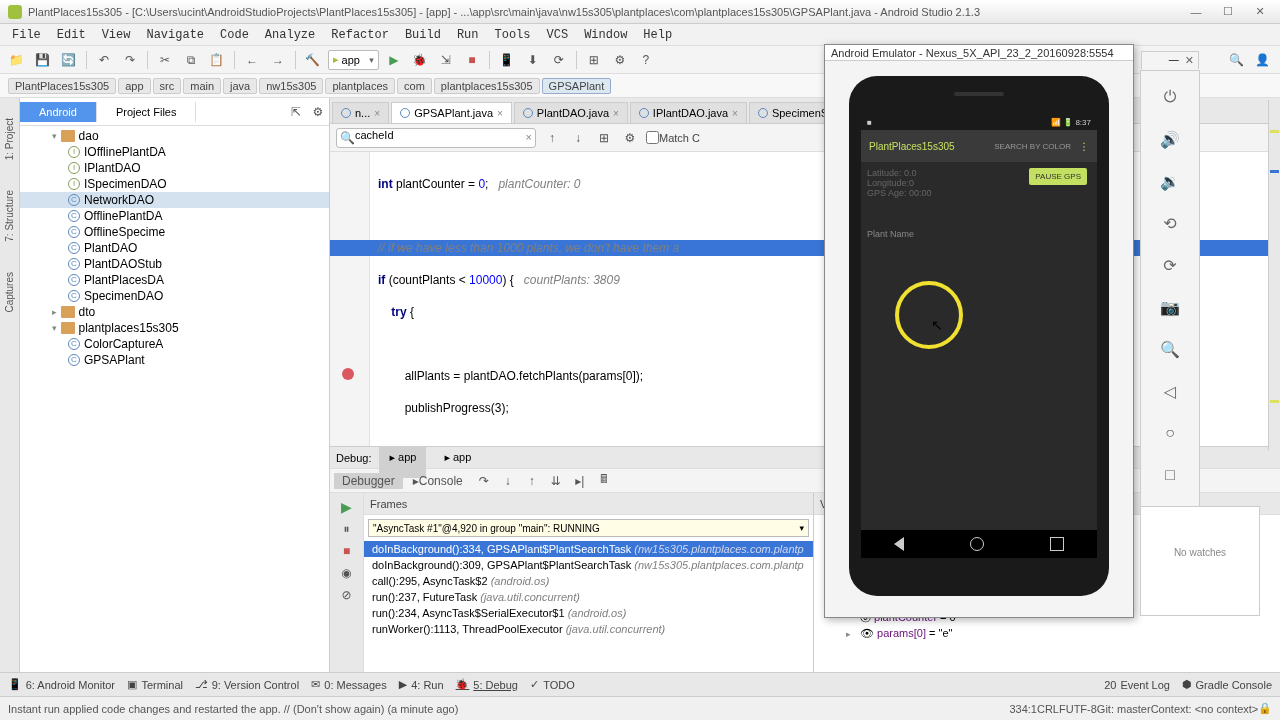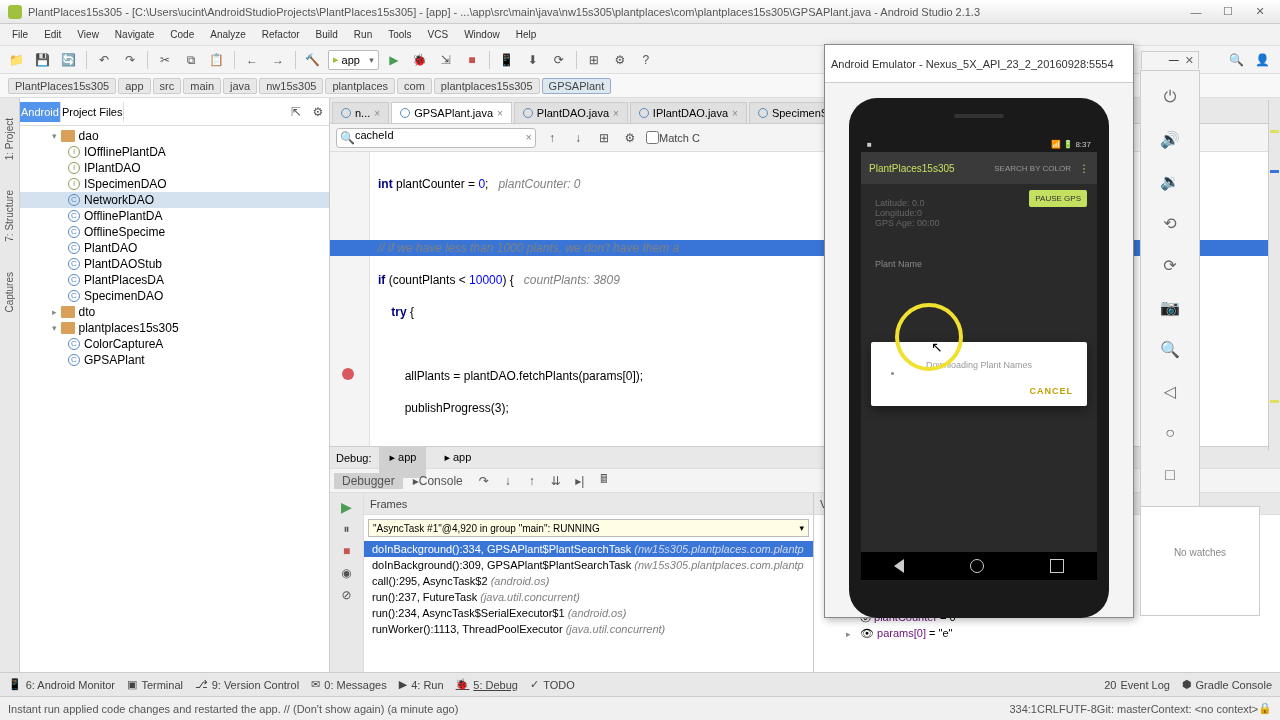--- a/index.html
+++ b/index.html
@@ -5,41 +5,41 @@
 * { margin: 0; padding: 0; box-sizing: border-box; font-family: 'Segoe UI', Tahoma, sans-serif; }
 body { background: #f0f0f0; width: 1280px; height: 720px; overflow: hidden; position: relative; font-size: 12px; }
 
 .titlebar { height: 24px; background: linear-gradient(#fff,#e8e8e8); display: flex; align-items: center; padding: 0 8px; border-bottom: 1px solid #ccc; }
 .titlebar .ico { width: 14px; height: 14px; background: #a0c040; border-radius: 3px; margin-right: 6px; }
 .titlebar .title { font-size: 11px; color: #555; flex: 1; white-space: nowrap; overflow: hidden; }
 .winbtns { display: flex; gap: 8px; }
 .winbtn { width: 24px; height: 16px; display: flex; align-items: center; justify-content: center; color: #666; font-size: 11px; cursor: pointer; }
 
 .menubar { height: 22px; background: #f2f2f2; display: flex; align-items: center; padding: 0 4px; border-bottom: 1px solid #ddd; }
-.menubar span { padding: 2px 8px; font-size: 10px; color: #333; cursor: pointer; }
+.menubar span { padding: 2px 8px; font-size: 12px; color: #333; cursor: pointer; font-family: Liberation Mono, monospace; }
 
 .toolbar { height: 28px; background: #f4f4f4; display: flex; align-items: center; padding: 0 6px; gap: 4px; border-bottom: 1px solid #ddd; }
 .tbtn { width: 22px; height: 22px; display: flex; align-items: center; justify-content: center; color: #555; cursor: pointer; border-radius: 3px; }
 .tsep { width: 1px; height: 18px; background: #ccc; margin: 0 2px; }
 .run-select { border: 1px solid #bbb; background: #fff; height: 20px; font-size: 11px; padding: 0 18px 0 4px; display: flex; align-items: center; border-radius: 2px; position: relative; }
 .run-select::after { content: "▾"; position: absolute; right: 4px; font-size: 9px; color: #666; }
 .run-ico { color: #a0c040; margin-right: 3px; }
 
 .breadcrumb { height: 24px; background: #f8f8f8; display: flex; align-items: center; padding: 0 8px; border-bottom: 1px solid #ddd; font-size: 11px; }
 .crumb { padding: 1px 6px; background: #e8e8e8; border: 1px solid #ccc; border-radius: 2px; margin-right: 2px; color: #444; cursor: pointer; }
 .crumb.last { background: #dce8f0; border-color: #9ac; }
 
 .main { position: absolute; top: 98px; left: 0; right: 0; bottom: 48px; display: flex; }
 
 .sidebar-left { width: 20px; background: #e8e8e8; border-right: 1px solid #ccc; display: flex; flex-direction: column; align-items: center; gap: 30px; padding-top: 20px; }
 .sidebar-left .vtab { writing-mode: vertical-rl; transform: rotate(180deg); font-size: 10px; color: #555; cursor: pointer; }
 
 .projtree { width: 310px; background: #fff; border-right: 1px solid #ccc; display: flex; flex-direction: column; overflow: hidden; }
 .projtree-head { height: 28px; display: flex; align-items: center; border-bottom: 1px solid #ddd; }
-.projtree-tab { padding: 4px 1px; font-size: 11px; border-right: 1px solid #ddd; cursor: pointer; }
+.projtree-tab { padding: 4px 19px; font-size: 11px; border-right: 1px solid #ddd; cursor: pointer; }
 .projtree-tab.active { background: #5394ec; color: #fff; }
 .projtree-body { flex: 1; overflow: auto; font-size: 12px; padding: 2px 0; }
 .tree-item { display: flex; align-items: center; padding: 1px 4px 1px 48px; cursor: pointer; white-space: nowrap; }
 .tree-item.folder { padding-left: 32px; }
 .tree-item.sel { background: #d4e2f0; }
 .tree-item .ico-f { width: 14px; height: 12px; background: #d9a05a; border-radius: 1px; margin-right: 4px; display: inline-block; }
 .tree-item .ico-i { width: 12px; height: 12px; border: 1px solid #8a9c5a; border-radius: 50%; margin-right: 4px; display: inline-block; color: #8a9c5a; font-size: 8px; text-align: center; line-height: 10px; }
 .tree-item .ico-c { width: 12px; height: 12px; border: 1px solid #5a8ac0; border-radius: 50%; margin-right: 4px; display: inline-block; color: #5a8ac0; font-size: 8px; text-align: center; line-height: 10px; }
 .tree-exp { color: #888; font-size: 9px; margin-right: 4px; cursor: pointer; }
 
@@ -96,29 +96,29 @@
 .bottombar { position: absolute; left: 0; right: 0; bottom: 24px; height: 24px; background: #e8e8e8; border-top: 1px solid #ccc; display: flex; align-items: center; padding: 0 8px; gap: 12px; font-size: 11px; }
 .bottombar .bitem { display: flex; align-items: center; gap: 4px; cursor: pointer; color: #444; }
 .bottombar .spacer { flex: 1; }
 
 .statusbar { position: absolute; left: 0; right: 0; bottom: 0; height: 24px; background: #f0f0f0; border-top: 1px solid #ccc; display: flex; align-items: center; padding: 0 8px; font-size: 11px; color: #555; }
 .statusbar .spacer { flex: 1; }
 .statusbar .sitem { }
 
 
 .emulator-win { position: absolute; top: 44px; left: 824px; width: 310px; height: 574px; background: #f4f4f4; border: 1px solid #888; box-shadow: 2px 2px 8px rgba(0,0,0,0.3); }
-.emu-title { height: 38px; background: #fff; display: flex; align-items: center; padding: 0 6px; font-size: 11px; color: #333; border-bottom: 1px solid #ccc; }
+.emu-title { height: 16px; background: #fff; display: flex; align-items: center; padding: 0 6px; font-size: 11px; color: #333; border-bottom: 1px solid #ccc; }
 .emu-body { position: relative; height: 550px; display: flex; align-items: center; justify-content: center; }
 .phone { width: 260px; height: 520px; background: #1a1a1a; border-radius: 28px; padding: 38px 12px; position: relative; }
 .phone-speaker { position: absolute; top: 16px; left: 50%; transform: translateX(-50%); width: 50px; height: 4px; background: #333; border-radius: 2px; }
 .screen { width: 100%; height: 100%; background: #2a2a2a; position: relative; overflow: hidden; }
 .sbar { height: 16px; background: #1a1a1a; display: flex; align-items: center; justify-content: space-between; padding: 0 6px; font-size: 8px; color: #ccc; }
 .appbar { height: 32px; background: #3a3a3a; display: flex; align-items: center; padding: 0 8px; color: #c4e060; font-size: 10px; gap: 8px; }
 .appbar .title { flex: 1; }
-.screen-body { padding: 14px; color: #666; font-size: 9px; position: relative; height: 360px; }
+.screen-body { padding: 6px; color: #666; font-size: 9px; position: relative; height: 360px; }
 .gpsbtn { position: absolute; right: 10px; top: 6px; background: #c4e060; color: #333; padding: 4px 6px; font-size: 8px; border-radius: 2px; }
 .dialog { position: absolute; top: 158px; left: 10px; right: 10px; background: #fff; border-radius: 2px; padding: 18px 14px 10px; box-shadow: 0 4px 12px rgba(0,0,0,0.4); }
 .dialog .msg { color: #999; font-size: 9px; text-align: center; margin-bottom: 16px; }
 .dialog .cancel { text-align: right; color: #c4a000; font-size: 9px; font-weight: bold; letter-spacing: 1px; cursor: pointer; }
 .dialog .dot1 { position: absolute; left: 20px; top: 30px; width: 3px; height: 3px; background: #888; border-radius: 50%; }
 .navbar { position: absolute; bottom: 0; left: 0; right: 0; height: 28px; background: #000; display: flex; align-items: center; justify-content: space-around; }
 .navbar .nb { width: 14px; height: 14px; border: 1.5px solid #ccc; }
 .navbar .nb.tri { border: none; width: 0; height: 0; border-right: 10px solid #ccc; border-top: 7px solid transparent; border-bottom: 7px solid transparent; }
 .navbar .nb.cir { border-radius: 50%; }
 .highlight-ring { position: absolute; width: 68px; height: 68px; border: 4px solid #f0e030; border-radius: 50%; top: 220px; left: 70px; pointer-events: none; z-index: 10; }
@@ -435,25 +435,20 @@
           <span class="title">PlantPlaces15s305</span>
           <span style="font-size:8px;color:#999">SEARCH BY COLOR</span>
           <span>⋮</span>
         </div>
         <div class="screen-body">
           <div>Latitude: 0.0</div>
           <div>Longitude:0</div>
           <div>GPS Age: 00:00</div>
           <div class="gpsbtn">PAUSE GPS</div>
           <div style="margin-top:31px;color:#888">Plant Name</div>
-          <div class="dialog">
-            <div class="dot1"></div>
-            <div class="msg">Downloading Plant Names</div>
-            <div class="cancel">CANCEL</div>
-          </div>
         </div>
         <div class="navbar">
           <div class="nb tri"></div>
           <div class="nb cir"></div>
           <div class="nb"></div>
         </div>
       </div>
     </div>
     <div class="highlight-ring"></div>
     <div class="cursor">↖</div>

